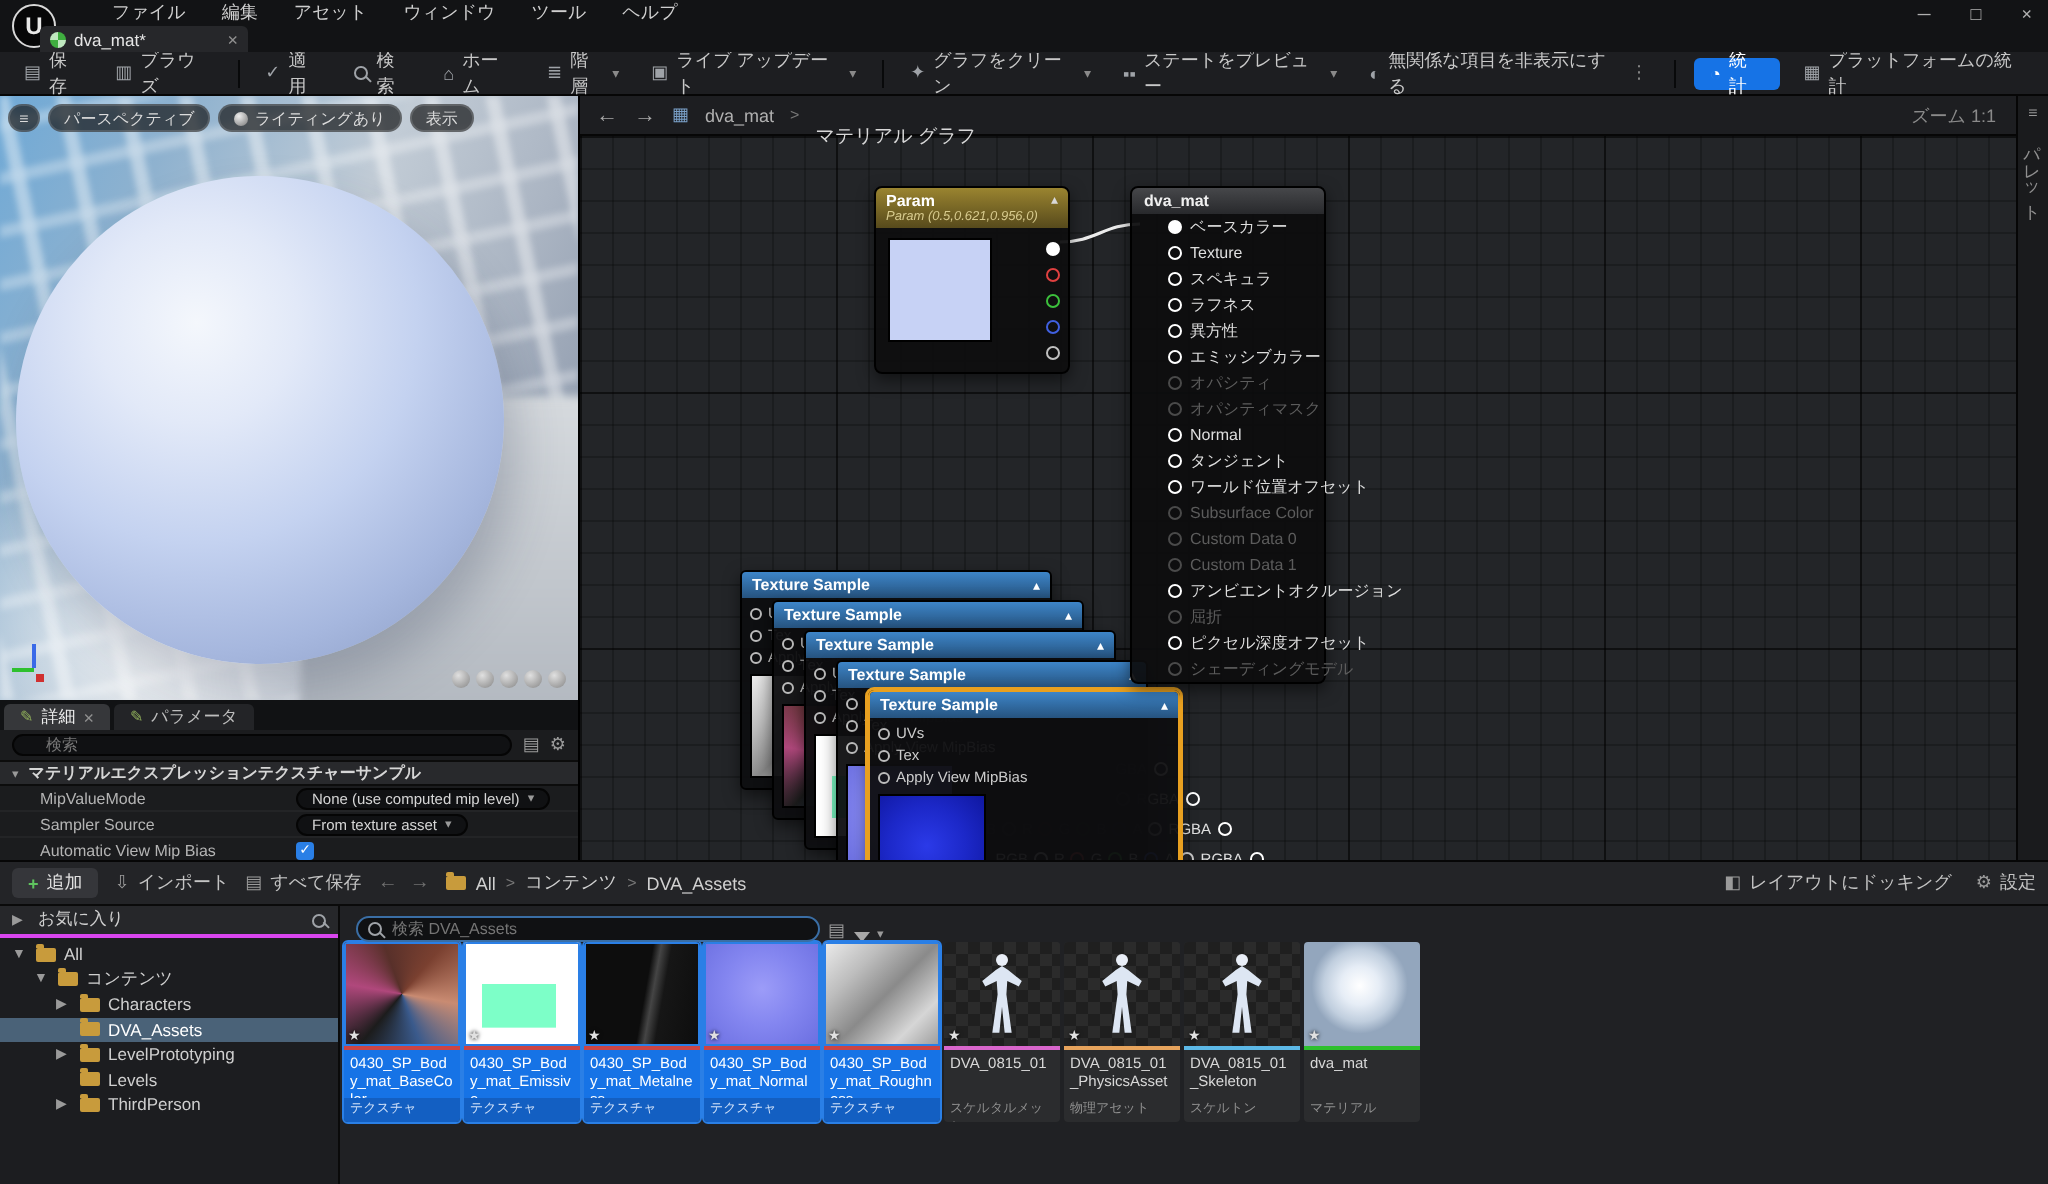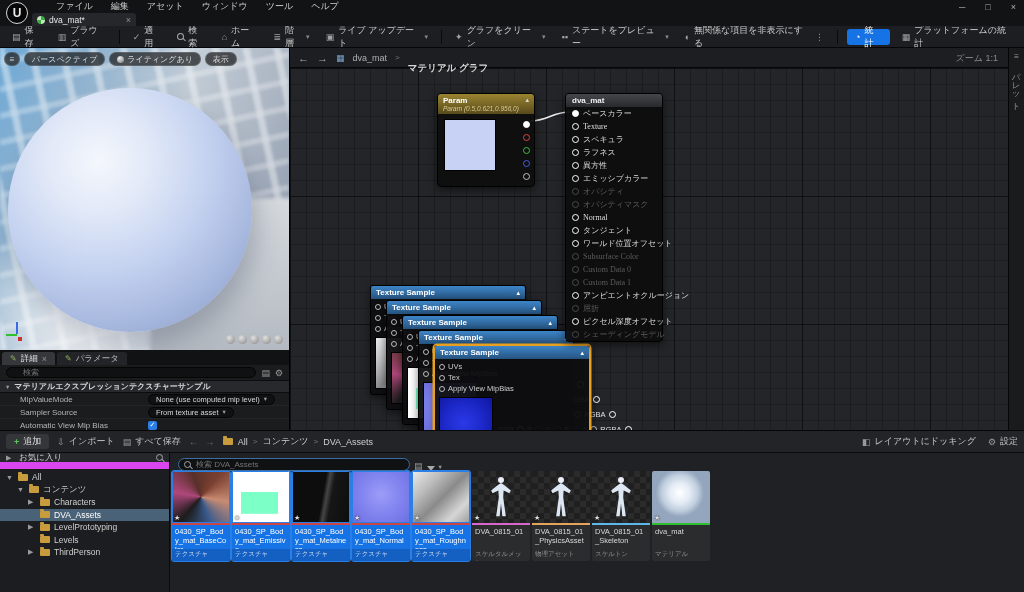--- a/index.html
+++ b/index.html
@@ -8,21 +8,21 @@
   .app { width:1024px; height:592px; display:flex; flex-direction:column; }
 
   
   .titlebar { height:26px; background:#121315; position:relative; flex:none; }
   .logo { position:absolute; left:6px; top:2px; width:22px; height:22px; border-radius:50%;
     background:#060607; border:1.5px solid #d8d8d8; color:#e8e8e8; font-weight:bold;
     font-size:12px; display:flex; align-items:center; justify-content:center; }
   .menus { position:absolute; left:56px; top:0; height:13px; display:flex; gap:18px;
     align-items:center; font-size:9px; color:#cfcfcf; }
   .menu-item { cursor:default; }
-  .doc-tab { position:absolute; left:32px; top:13px; height:13px; width:104px; background:#26272a;
+  .doc-tab { position:absolute; left:20px; top:13px; height:13px; width:104px; background:#26272a;
     border-radius:3px 3px 0 0; display:flex; align-items:center; gap:4px; padding:0 5px; font-size:8.5px; color:#e6e6e6; }
   .tab-ic { width:8px; height:8px; border-radius:50%; flex:none;
     background:conic-gradient(#3fae3f 0 25%,#bfe8bf 0 50%,#3fae3f 0 75%,#bfe8bf 0); }
   .tab-close { margin-left:auto; color:#909090; font-size:9px; }
   .win-controls { position:absolute; right:8px; top:2px; display:flex; gap:20px; font-size:9px; color:#b0b0b0; }
 
   
   .toolbar { height:22px; background:#1d1e21; border-bottom:1px solid #060606; display:flex;
     align-items:center; padding:0 4px; flex:none; }
   #toolbar-groups { display:flex; align-items:center; height:100%; }
@@ -101,21 +101,21 @@
       linear-gradient(90deg, rgba(0,0,0,.22) 1px, transparent 1px),
       linear-gradient(rgba(0,0,0,.45) 1px, transparent 1px),
       linear-gradient(90deg, rgba(0,0,0,.45) 1px, transparent 1px);
     background-size:16px 16px,16px 16px,128px 128px,128px 128px; }
   .graph-top { position:absolute; left:0; right:16px; top:0; height:20px; background:#1d1e21;
     border-bottom:1px solid #060606; display:flex; align-items:center; gap:8px; padding:0 8px; z-index:20; }
   .nav-arrow { font-size:11px; color:#a8a8a8; }
   .bc-grid-ic { color:#7aa0c8; font-size:9px; }
   .bc-asset { font-size:9px; color:#b0b0b0; }
   .bc-sep { font-size:8px; color:#787878; }
-  .bc-page { font-size:9.5px; color:#d8d8d8; font-weight:bold;margin-top:21px; }
+  .bc-page { font-size:9.5px; color:#d8d8d8; font-weight:normal;margin-top:21px; }
   .zoom-label { position:absolute; right:26px; top:4px; font-size:9px; color:#8a8a8a; z-index:21; }
   .palette-strip { position:absolute; right:0; top:0; bottom:0; width:16px; background:#1a1b1d;
     border-left:1px solid #060606; z-index:22; display:flex; flex-direction:column; align-items:center; padding-top:4px; gap:6px; }
   .palette-label { writing-mode:vertical-rl; font-size:8.5px; color:#909090; }
   .wires { position:absolute; inset:0; z-index:4; pointer-events:none; }
 
   
   .param-node { position:absolute; left:147px; top:45px; width:98px; z-index:10;
     background:rgba(14,14,15,.94); border:1px solid #000; border-radius:4px; box-shadow:0 3px 8px rgba(0,0,0,.5); }
   .param-header { background:linear-gradient(#9a8430,#574a1c); border-radius:3px 3px 0 0;
@@ -127,22 +127,22 @@
   .param-swatch { width:52px; height:52px; border:1px solid #000; }
   .param-pins { display:flex; flex-direction:column; gap:6px; margin-left:auto; align-items:flex-end; padding-top:2px; }
   .ring { width:7px; height:7px; border:1.8px solid #fff; border-radius:50%; display:inline-block; flex:none; }
   .ring.filled { background:#fff; border-color:#fff; }
 
   
   .mat-node { position:absolute; left:275px; top:45px; width:98px; z-index:10;
     background:rgba(13,13,14,.94); border:1px solid #000; border-radius:4px; box-shadow:0 3px 8px rgba(0,0,0,.5); }
   .mat-header { background:linear-gradient(#46474a,#28292c); border-radius:3px 3px 0 0; padding:2px 6px;
     font-size:8px; font-weight:bold; color:#f0f0f0; }
-  .pin-row { display:flex; align-items:center; gap:4px; height:13px; padding-left:6px;
-    font-size:8px; color:#dedede; white-space:nowrap;font-family:Liberation Serif, serif; }
+  .pin-row { display:flex; align-items:center; gap:4px; height:13px; padding-left:18px;
+    font-size:8px; color:#dedede; white-space:nowrap; }
   .pin-row .ring { width:7px; height:7px; border-width:1.6px; }
   .pin-row.disabled { color:#5c5c5c; }
   .pin-row.disabled .ring { border-color:#4a4a4a; }
 
   
   .ts-node { position:absolute; width:156px; background:rgba(14,14,16,.95); border:1px solid #000;
     border-radius:3px; box-shadow:0 3px 8px rgba(0,0,0,.5); }
   .ts-node.selected { border:1px solid #e8a020; box-shadow:0 0 0 1.5px #e8a020, 0 3px 8px rgba(0,0,0,.5); }
   .ts-header { height:13px; background:linear-gradient(#3d85c8,#26537f); border-radius:2px 2px 0 0;
     display:flex; align-items:center; justify-content:space-between; padding:0 5px;
@@ -180,21 +180,21 @@
   .cb-btn { display:flex; align-items:center; gap:4px; color:#c4c4c4; }
   .cb-btn .det-ic { font-size:9px; }
   .cb-nav { color:#6f6f6f; font-size:10px; display:flex; gap:6px; }
   .folder-ic { width:10px; height:7px; background:#c89b3c; border-radius:1px; position:relative; display:inline-block; flex:none; }
   .folder-ic::before { content:""; position:absolute; left:0; top:-2px; width:4px; height:2px; background:#c89b3c; border-radius:1px 1px 0 0; }
   .cb-bc { display:flex; align-items:center; gap:5px; color:#d0d0d0; }
   .cb-right { margin-left:auto; display:flex; align-items:center; gap:12px; color:#c4c4c4; }
   .cb-body { flex:1; display:flex; overflow:hidden; }
   .cb-side { width:170px; flex:none; border-right:1px solid #0a0a0a; background:#1c1d20; display:flex; flex-direction:column; }
   .cb-side-head { height:16px; display:flex; align-items:center; gap:5px; padding:0 6px; background:#26272a;
-    border-bottom:7px solid #d946ef; font-size:8.5px; color:#d0d0d0; }
+    border-bottom:2px solid #d946ef; font-size:8.5px; color:#d0d0d0; }
   .cb-side-head .icon-mag { margin-left:auto; }
   .tri { font-size:7px; color:#9a9a9a; width:8px; }
   .cb-tree { padding-top:2px; font-size:8.5px; color:#cfcfcf; }
   .tree-row { height:12.5px; display:flex; align-items:center; gap:4px; }
   .tree-row.selected { background:#4a6278; color:#fff; }
   .cb-main { flex:1; display:flex; flex-direction:column; background:#202124; }
   .cb-search-row { height:18px; display:flex; align-items:flex-end; gap:4px; padding:0 8px; }
   .cb-search-wrap { position:relative; width:232px; display:flex; align-items:center; }
   .cb-search { width:100%; height:13px; background:#101113; border:1px solid #3a6ea5; border-radius:7px;
     color:#9aa6b4; font-size:8px; padding:0 6px 0 17px; outline:none; }

